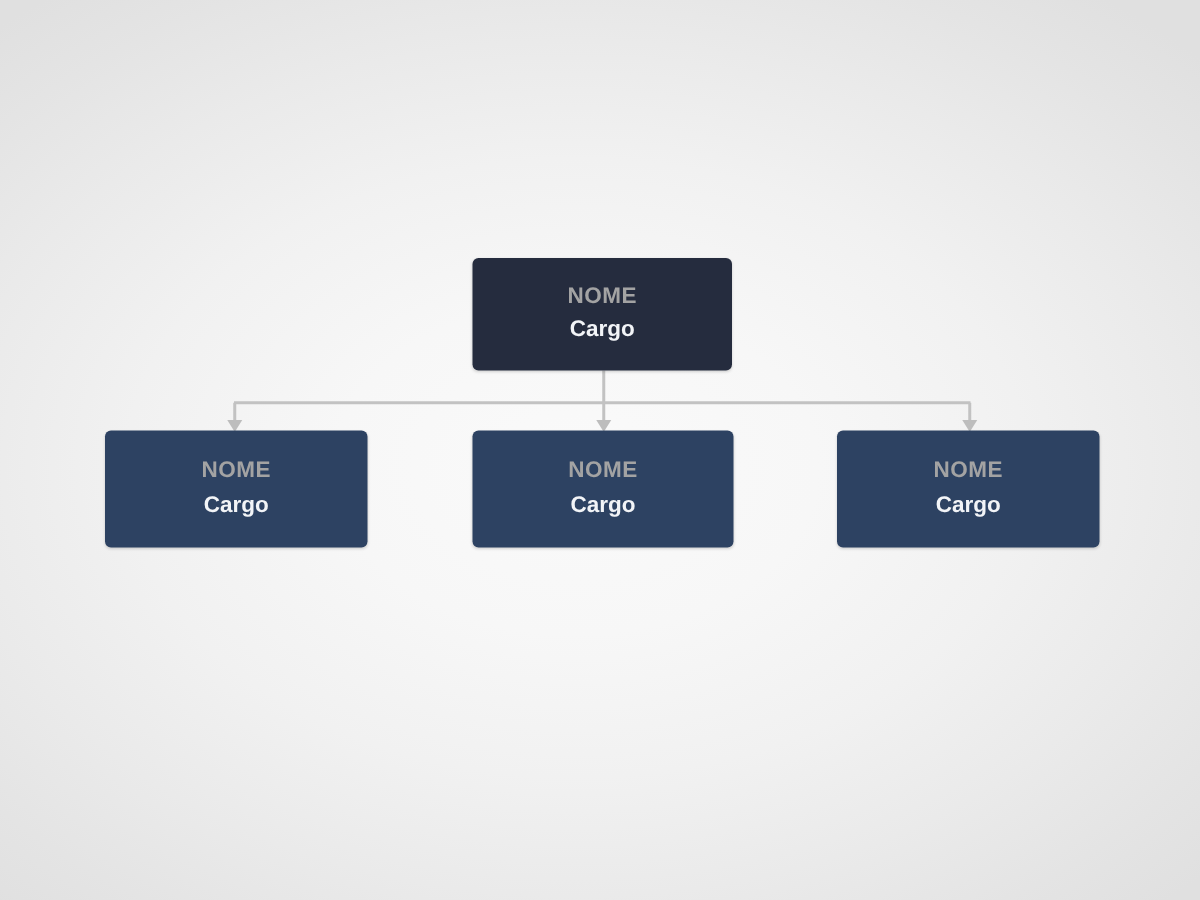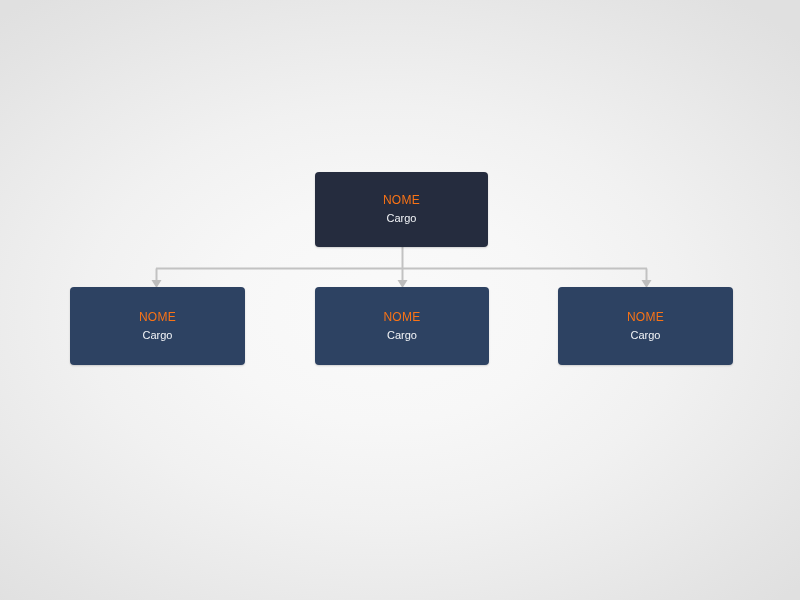--- a/index.html
+++ b/index.html
@@ -31,29 +31,29 @@
     box-sizing: border-box;
     display: flex;
     flex-direction: column;
     align-items: center;
     justify-content: center;
     border-radius: 4px;
     text-align: center;
     box-shadow: 0 1px 2px rgba(0,0,0,0.16);
   }
   .node .name {
-    font-weight: normal;
-    font-size: 12px;
+    font-weight: bold;
+    font-size: 15px;
     letter-spacing: 0.3px;
-    color: #f97316;
+    color: #a3a3a3;
     line-height: 1.25;
   }
   .node .role {
-    font-size: 11px;
-    font-weight: normal;
+    font-size: 15px;
+    font-weight: bold;
     color: #f2f4f7;
     line-height: 1.35;
     margin-top: 3px;
   }
 
   #node-root {
     left: 315px;
     top: 172px;
     width: 173px;
     height: 75px;

